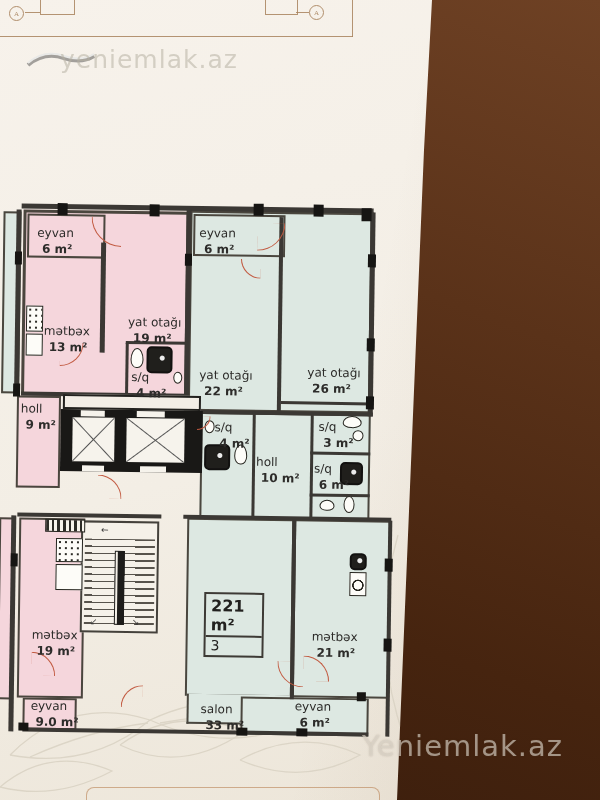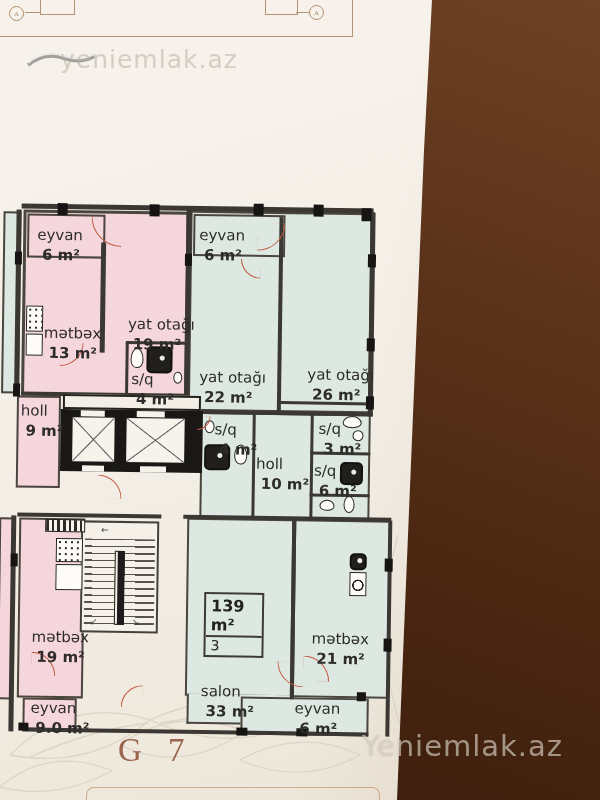--- a/index.html
+++ b/index.html
@@ -31,21 +31,21 @@
       font-size:33px;letter-spacing:9px;color:var(--sheet_code_text,#8d4f35);opacity:.85;z-index:3;}
   
   #plan{position:absolute;inset:0;transform:rotate(.8deg);transform-origin:200px 470px;z-index:2;}
   .room{position:absolute;border:2px solid #4a463e;box-sizing:border-box;}
   .room.outer{border-width:3px;}
   .room.noborder{border:none;}
   .pink{background:var(--apartment_pink,#f5d6dc);}
   .green{background:var(--apartment_green,#dde8e2);}
   .wall{position:absolute;background:var(--wall_dark,#3b3834);}
   .col{position:absolute;background:#161513;}
-  .rlabel{position:absolute;font-size:15px;color:#2d2c2a;line-height:1.3;white-space:nowrap;z-index:5;}
+  .rlabel{position:absolute;font-size:12px;color:#2d2c2a;line-height:1.3;white-space:nowrap;z-index:5;}
   .rlabel .nm{display:block;}
   .rlabel .ar{display:block;padding-left:5px;font-weight:bold;}
   .infobox{position:absolute;border:2px solid #3d3a35;z-index:5;box-sizing:border-box;background:transparent;}
   .ib-area{font-weight:bold;font-size:16px;color:#22211f;border-bottom:2px solid #3d3a35;padding:2px 5px 1px;}
   .ib-num{font-size:14px;color:#22211f;padding:0 5px 2px;}
   
   .arc{position:absolute;box-sizing:border-box;border:1.6px solid var(--door_arc,#c25a41);z-index:4;background:transparent;}
   .arc.bl{border-right:none;border-top:none;border-bottom-left-radius:100%;}
   .arc.br{border-left:none;border-top:none;border-bottom-right-radius:100%;}
   .arc.tl{border-right:none;border-bottom:none;border-top-left-radius:100%;}
@@ -220,21 +220,21 @@
     <div class="arc bl" style="left:238px;top:258px;width:20px;height:20px;"></div>
     <div class="arc br" style="left:58px;top:344px;width:24px;height:24px;"></div>
     <div class="arc tr" style="left:98px;top:476px;width:24px;height:24px;"></div>
     <div class="arc br" style="left:196px;top:416px;width:14px;height:14px;"></div>
     <div class="arc bl" style="left:280px;top:660px;width:26px;height:26px;"></div>
     <div class="arc tr" style="left:306px;top:654px;width:26px;height:26px;"></div>
     <div class="arc tr" style="left:34px;top:654px;width:24px;height:24px;"></div>
     <div class="arc tl" style="left:124px;top:686px;width:22px;height:22px;"></div>
 
     <div class="infobox" style="left:206px;top:592px;width:60px;">
-      <div class="ib-area">139 m²</div>
+      <div class="ib-area">221 m²</div>
       <div class="ib-num">3</div>
     </div>
 
     <div class="rlabel" style="left:34px;top:228px;">
         <span class="nm">eyvan</span>
         <span class="ar">6 m²</span>
       </div>
     <div class="rlabel" style="left:42px;top:326px;">
         <span class="nm">mətbəx</span>
         <span class="ar">13 m²</span>
@@ -272,21 +272,21 @@
         <span class="ar">10 m²</span>
       </div>
     <div class="rlabel" style="left:318px;top:418px;">
         <span class="nm">s/q</span>
         <span class="ar">3 m²</span>
       </div>
     <div class="rlabel" style="left:314px;top:460px;">
         <span class="nm">s/q</span>
         <span class="ar">6 m²</span>
       </div>
-    <div class="rlabel" style="left:204px;top:682px;">
+    <div class="rlabel" style="left:204px;top:702px;">
         <span class="nm">salon</span>
         <span class="ar">33 m²</span>
       </div>
     <div class="rlabel" style="left:314px;top:628px;">
         <span class="nm">mətbəx</span>
         <span class="ar">21 m²</span>
       </div>
     <div class="rlabel" style="left:298px;top:698px;">
         <span class="nm">eyvan</span>
         <span class="ar">6 m²</span>
@@ -294,17 +294,16 @@
     <div class="rlabel" style="left:34px;top:630px;">
         <span class="nm">mətbəx</span>
         <span class="ar">19 m²</span>
       </div>
     <div class="rlabel" style="left:34px;top:701px;">
         <span class="nm">eyvan</span>
         <span class="ar">9.0 m²</span>
       </div>
   </div>
 
-  <div id="sheet-code">G 7</div>
   <div id="bottom-frame"></div>
 </div>
 
 <div id="wm-bottom">Yeniemlak.az</div>
 
 </body></html>

